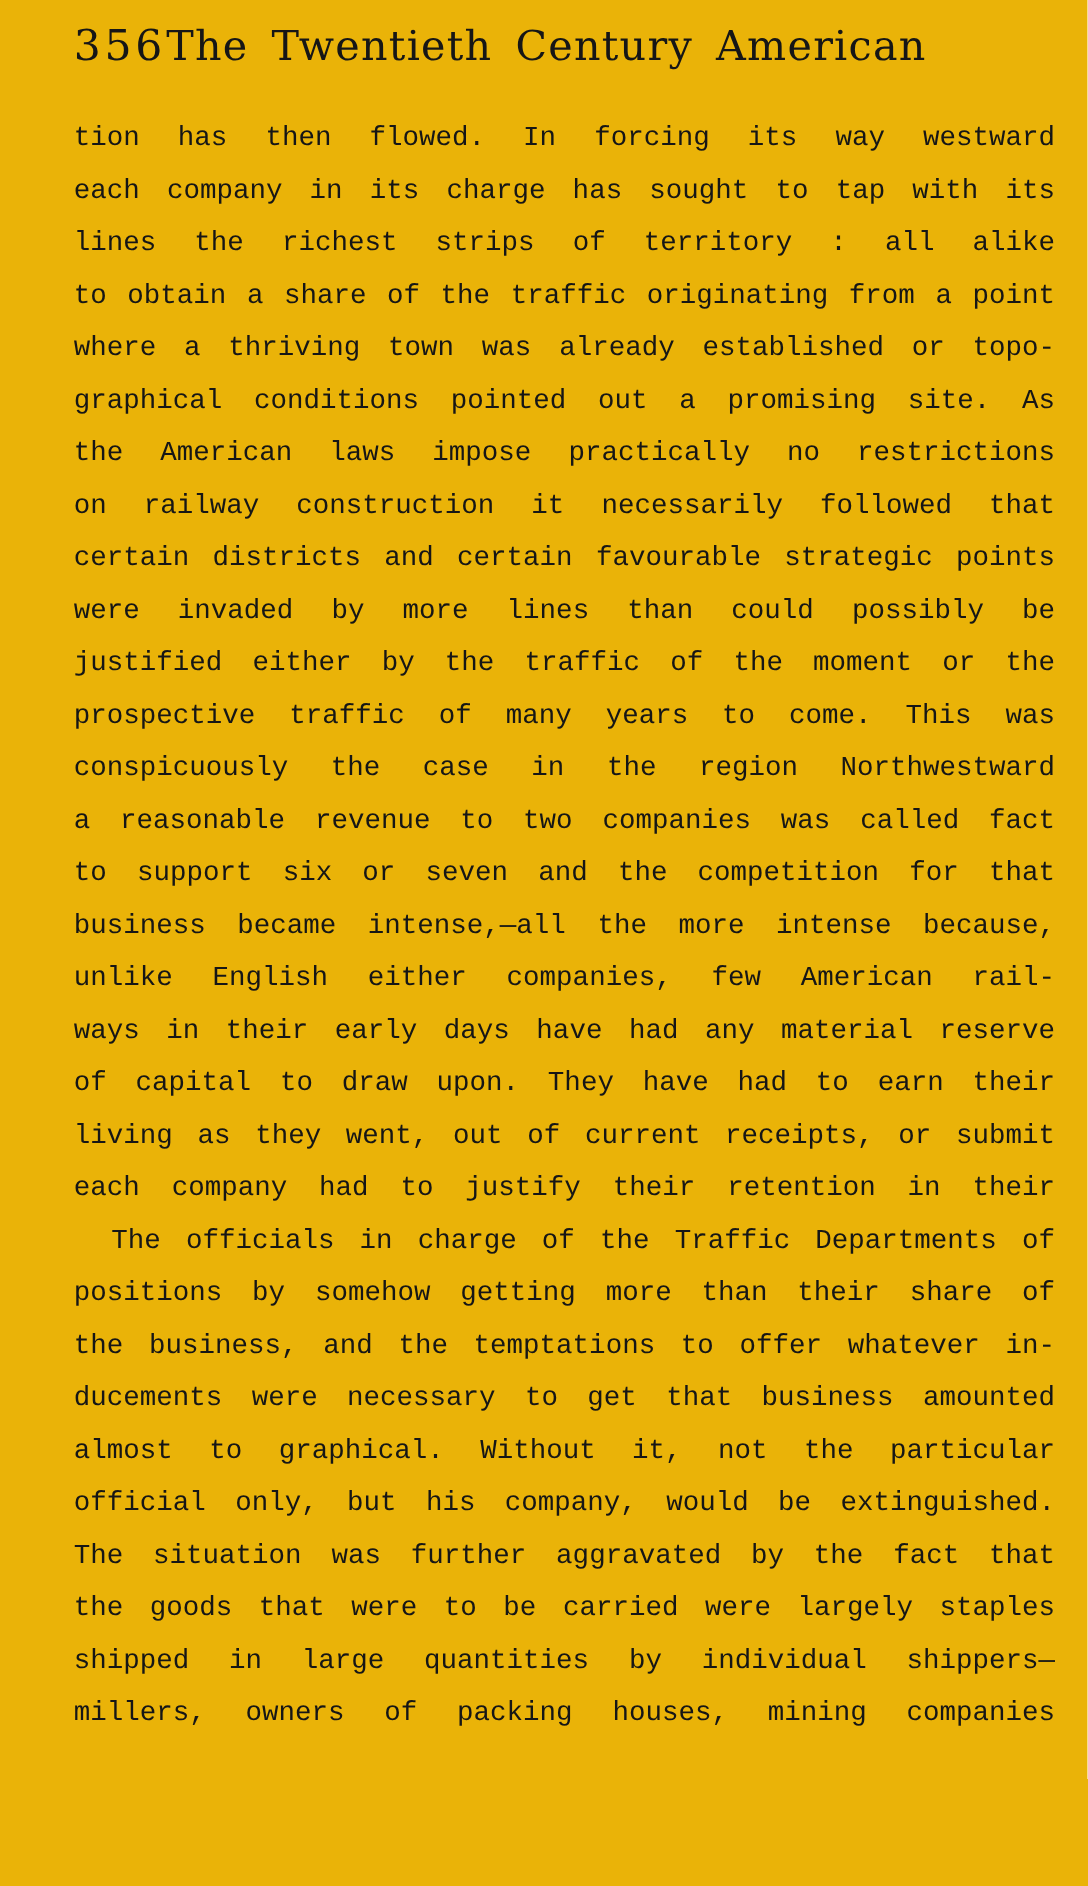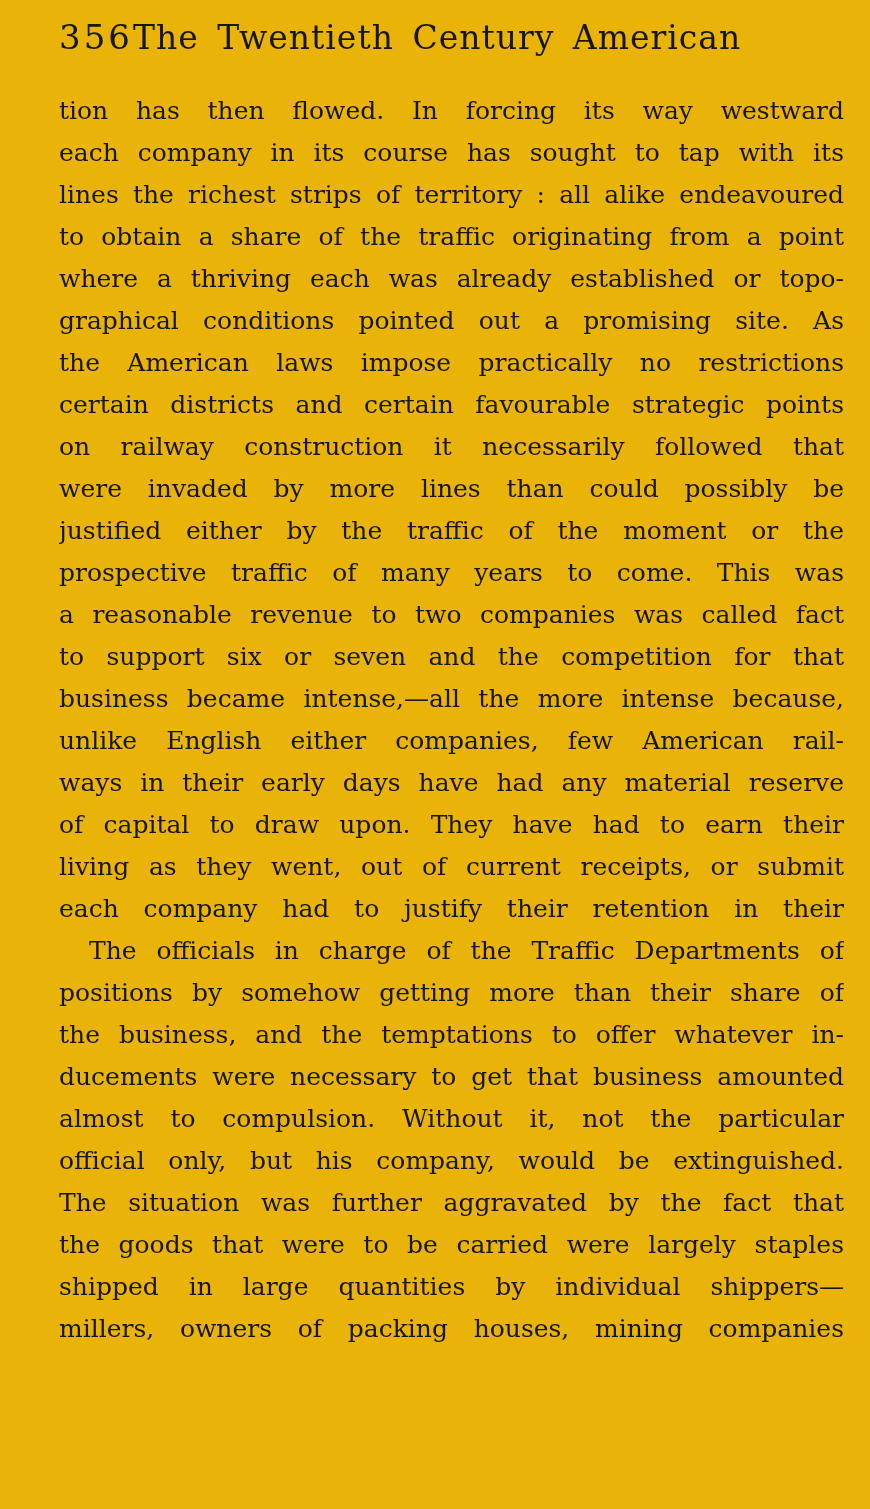--- a/index.html
+++ b/index.html
@@ -29,69 +29,71 @@
     font-size: 33px;
     letter-spacing: 1px;
     word-spacing: 7px;
     line-height: 50px;
     white-space: nowrap;
   }
   .page-body {
     padding: 24px 26px 0 14px;
   }
   .text-line {
-    font-size: 25px;
+    font-size: 22px;
     height: 42px;
     line-height: 42px;
     text-align: justify;
     text-align-last: justify;
     -moz-text-align-last: justify;
     overflow: hidden;
+    font-family: Liberation Mono, monospace;
   }
   .text-line.para-end {
     text-align-last: left;
     -moz-text-align-last: left;
   }
   .text-line.indent {
     text-indent: 30px;
   }
 </style>
 </head>
 <body>
 
 <div class="page">
   <div class="page-header">
     <span class="page-number">356</span>
     <span class="page-title">The Twentieth Century American</span>
   </div>
   <div class="page-body">
     <div class="text-line">tion has then flowed.  In forcing its way westward</div>
-    <div class="text-line">each company in its course has sought to tap with its</div>
+    <div class="text-line">each company in its charge has sought to tap with its</div>
     <div class="text-line">lines the richest strips of territory : all alike endeavoured</div>
     <div class="text-line">to obtain a share of the traffic originating from a point</div>
-    <div class="text-line">where a thriving each was already established or topo-</div>
+    <div class="text-line">where a thriving town was already established or topo-</div>
     <div class="text-line">graphical conditions pointed out a promising site.  As</div>
     <div class="text-line">the American laws impose practically no restrictions</div>
+    <div class="text-line">on railway construction it necessarily followed that</div>
     <div class="text-line">certain districts and certain favourable strategic points</div>
-    <div class="text-line">on railway construction it necessarily followed that</div>
     <div class="text-line">were invaded by more lines than could possibly be</div>
     <div class="text-line">justified either by the traffic of the moment or the</div>
     <div class="text-line">prospective traffic of many years to come.  This was</div>
+    <div class="text-line">conspicuously the case in the region Northwestward</div>
     <div class="text-line">a reasonable revenue to two companies was called fact</div>
     <div class="text-line">to support six or seven and the competition for that</div>
     <div class="text-line">business became intense,—all the more intense because,</div>
     <div class="text-line">unlike English either companies, few American rail-</div>
     <div class="text-line">ways in their early days have had any material reserve</div>
     <div class="text-line">of capital to draw upon.  They have had to earn their</div>
     <div class="text-line">living as they went, out of current receipts, or submit</div>
     <div class="text-line">each company had to justify their retention in their</div>
     <div class="text-line indent">The officials in charge of the Traffic Departments of</div>
     <div class="text-line">positions by somehow getting more than their share of</div>
     <div class="text-line">the business, and the temptations to offer whatever in-</div>
     <div class="text-line">ducements were necessary to get that business amounted</div>
-    <div class="text-line">almost to compulsion.  Without it, not the particular</div>
+    <div class="text-line">almost to graphical.  Without it, not the particular</div>
     <div class="text-line">official only, but his company, would be extinguished.</div>
     <div class="text-line">The situation was further aggravated by the fact that</div>
     <div class="text-line">the goods that were to be carried were largely staples</div>
     <div class="text-line">shipped in large quantities by individual shippers—</div>
     <div class="text-line">millers, owners of packing houses, mining companies</div>
   </div>
 </div>
 
 </body></html>

